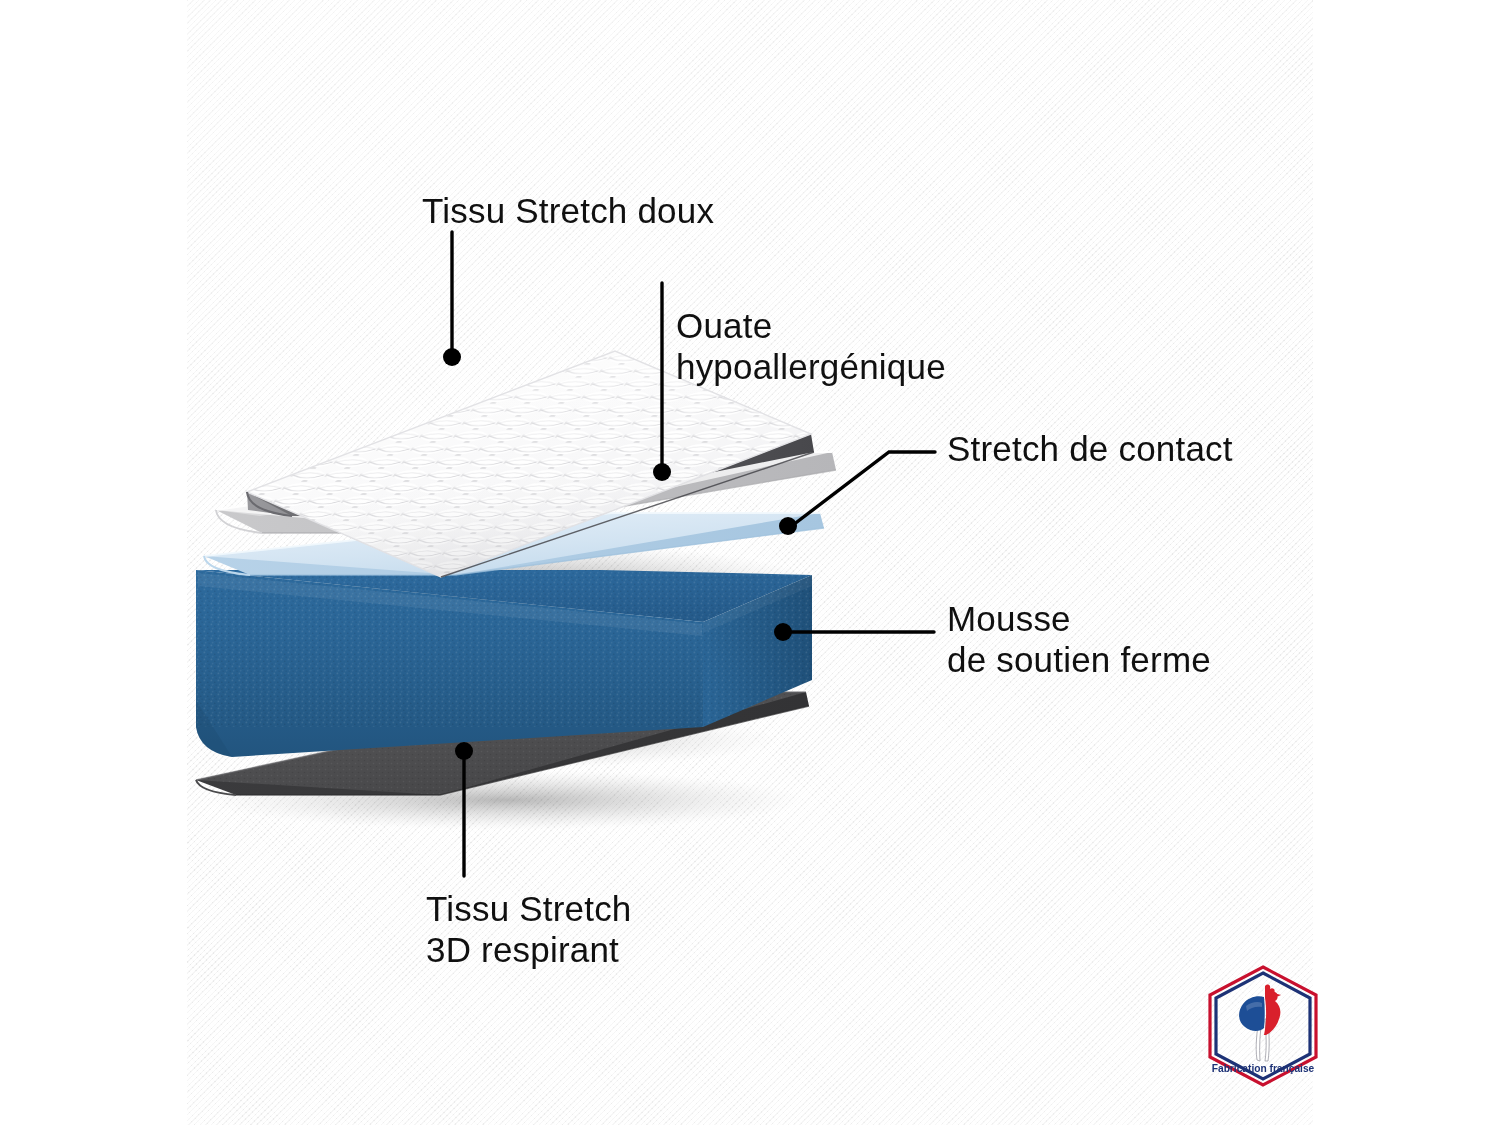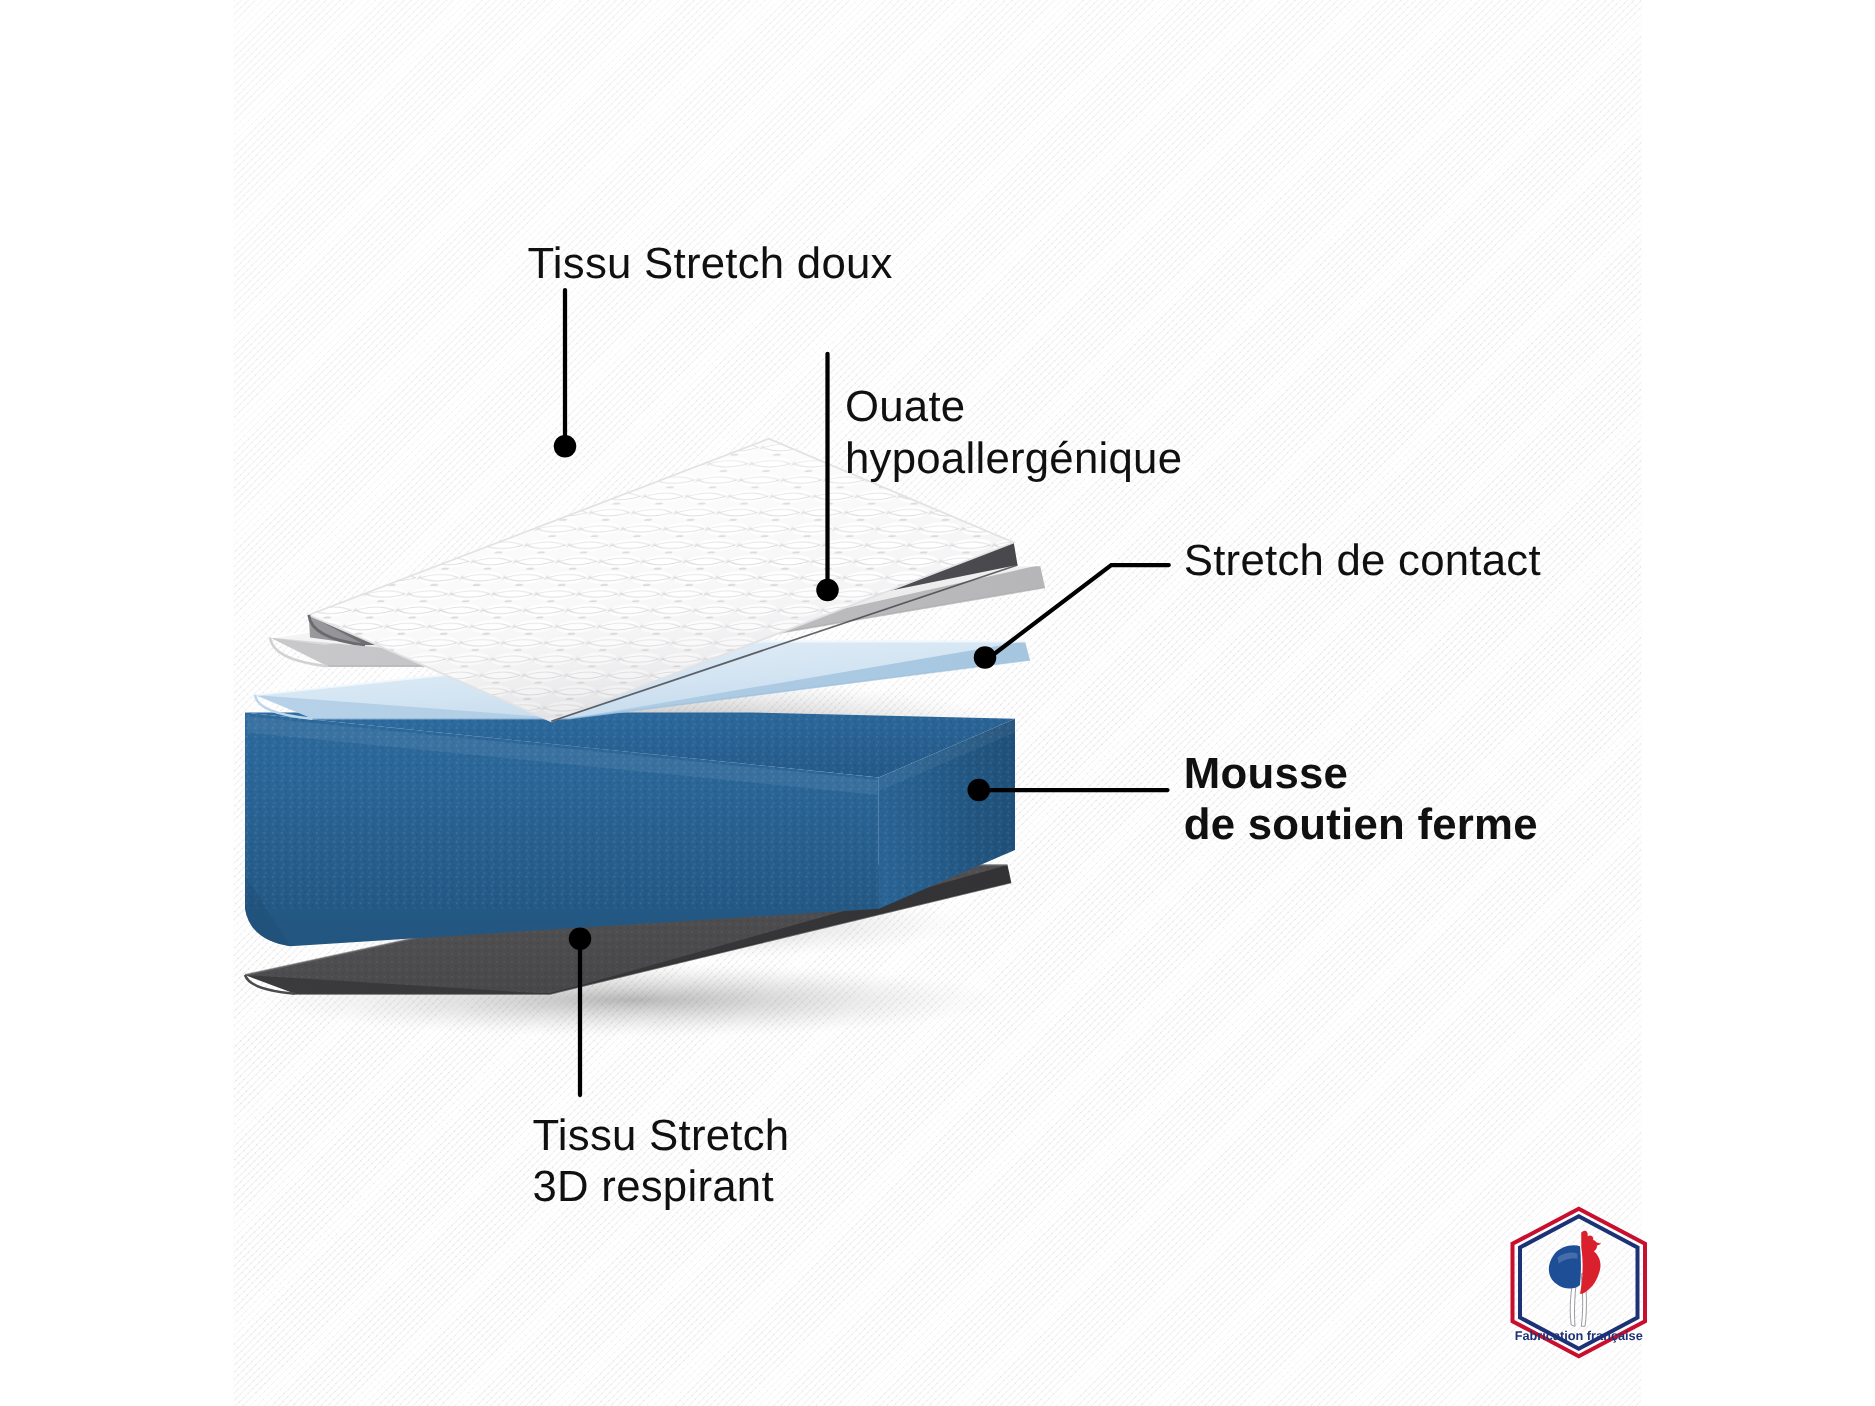--- a/index.html
+++ b/index.html
@@ -53,21 +53,21 @@
   
   .callout {
     position: absolute;
     color: #101010;
     font-size: 35px;
     line-height: 1.18;
     letter-spacing: 0.2px;
     white-space: pre-line;
     font-weight: 400;
   }
-  .callout.bold { font-weight: 700; }
+  .callout.bold { font-weight: 400; }
 
   #label-tissu-stretch-doux { left: 422px; top: 190px; }
   #label-ouate            { left: 676px; top: 265px; margin-top: 40px; }
   #label-mousse-contact   { left: 947px; top: 428px; }
   #label-mousse-soutien   { left: 947px; top: 598px; }
   #label-tissu-3d         { left: 426px; top: 888px; }
 
   
   #badge-fabrication {
     position: absolute;

